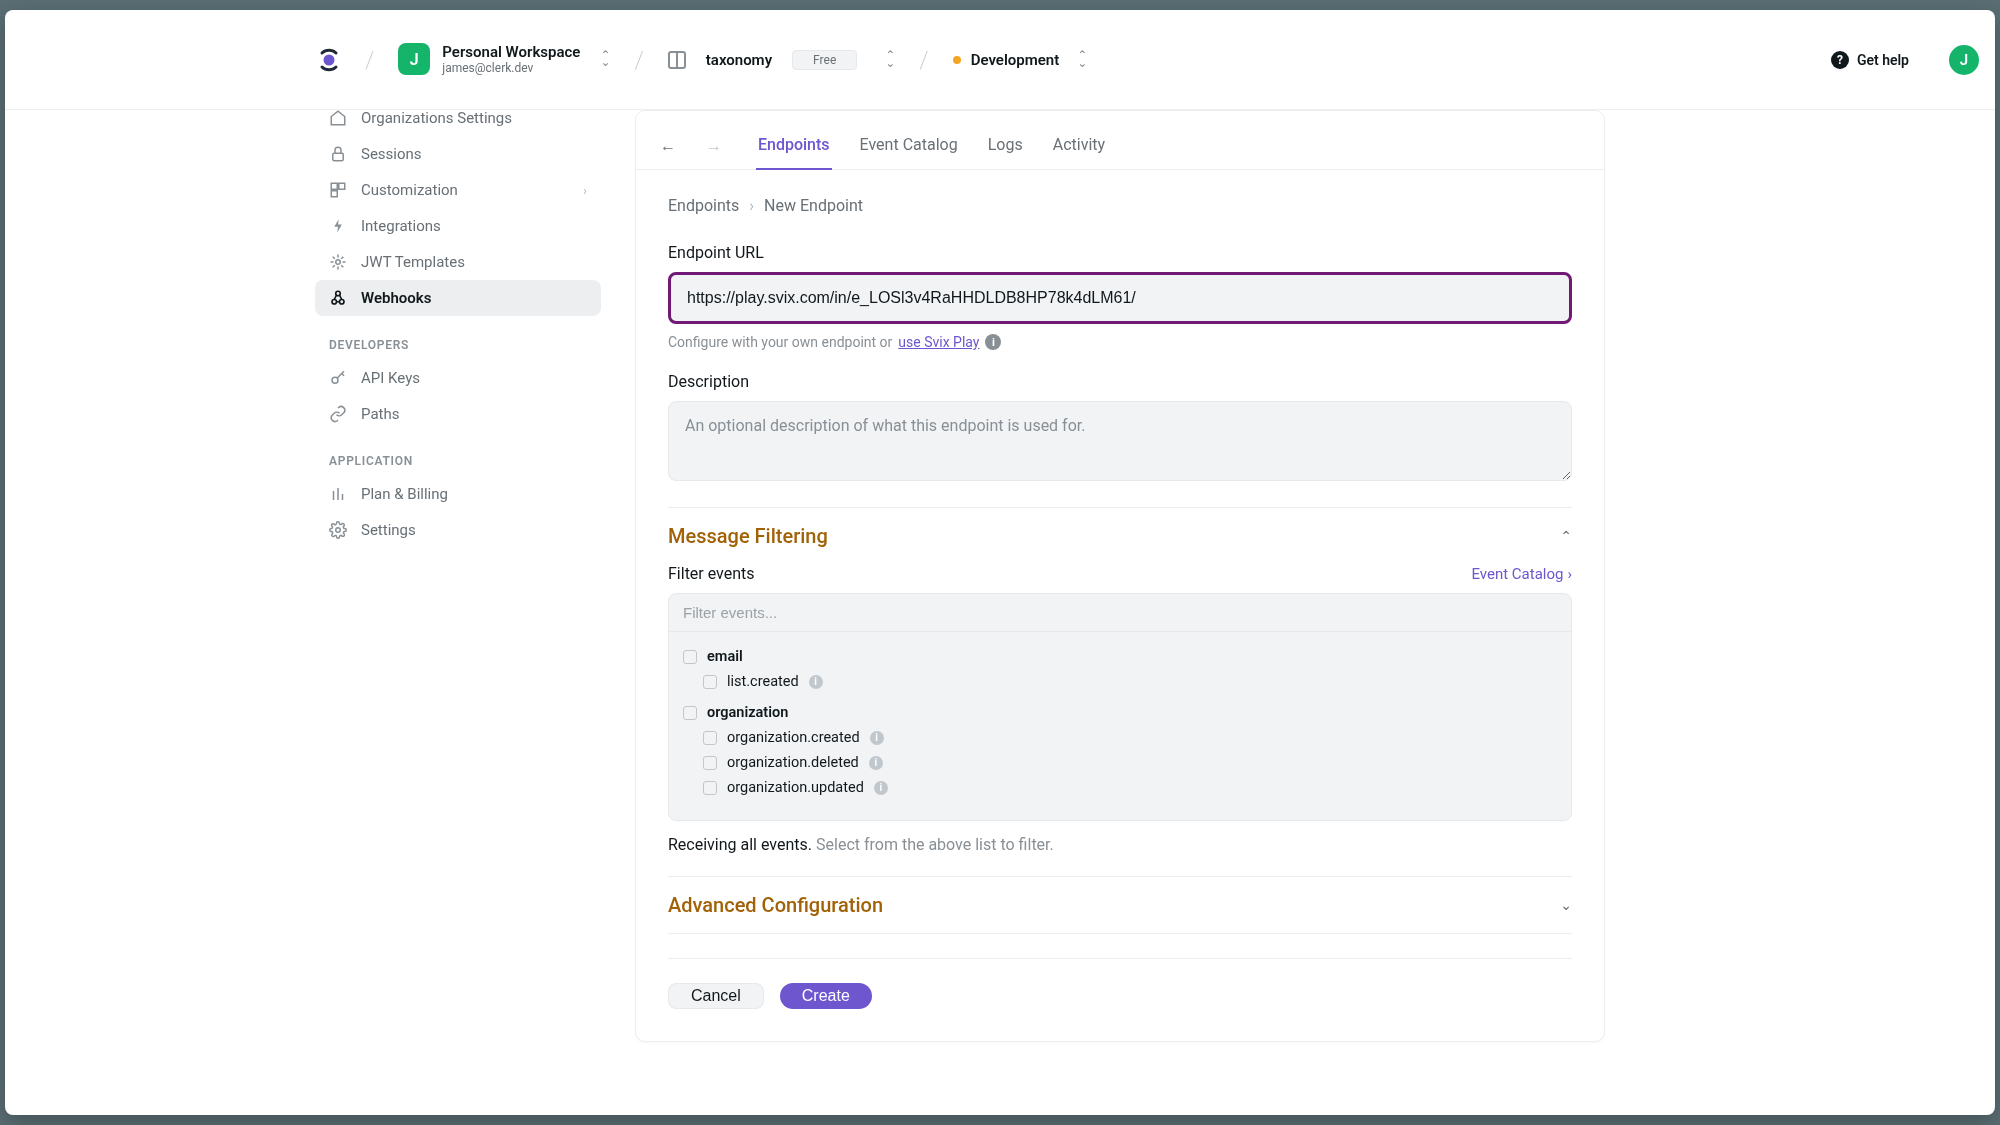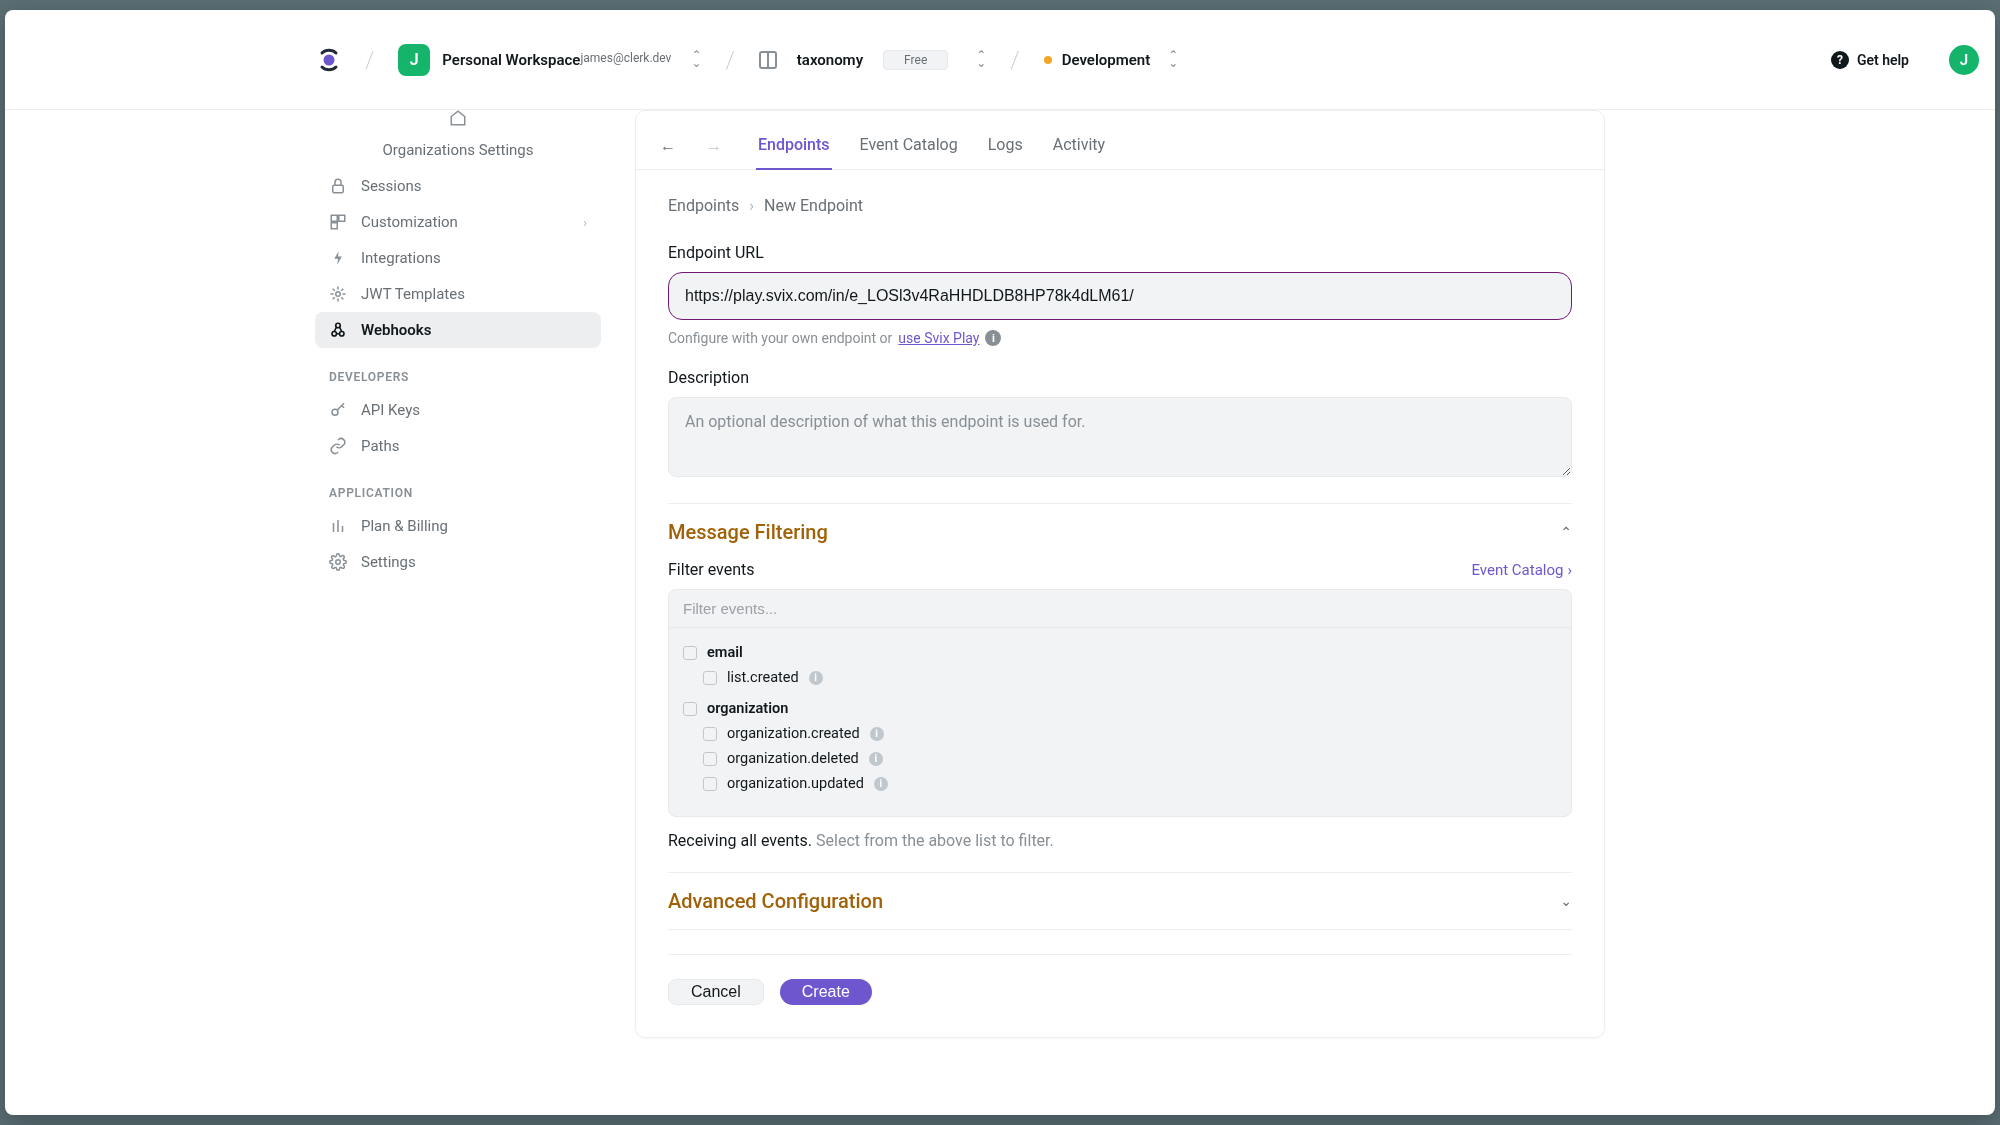--- a/index.html
+++ b/index.html
@@ -36,21 +36,21 @@
     display: flex; align-items: center; justify-content: center;
   }
   .bc-sep { color: #c1c8cd; font-size: 24px; font-weight: 200; margin: 0 8px; }
   .ws-chip {
     width: 32px; height: 32px; border-radius: 8px;
     background: linear-gradient(135deg,#17b26a,#12b76a);
     color: #fff; font-weight: 600; font-size: 16px;
     display: flex; align-items: center; justify-content: center;
   }
   .ws-block { display: flex; align-items: center; gap: 12px; }
-  .ws-txt { display: flex; flex-direction: row; line-height: 1.2; }
+  .ws-txt { display: flex; flex-direction: column; line-height: 1.2; }
   .ws-name { font-size: 15px; font-weight: 600; color: #11181c; }
   .ws-email { font-size: 12px; color: #687076; }
   .updn {
     color: #889096; font-size: 12px; display: flex; flex-direction: column;
     margin-left: 8px; line-height: .6;
   }
   .app-block { display: flex; align-items: center; gap: 20px; }
   .app-icon {
     width: 18px; height: 18px; border: 2px solid #889096; border-radius: 3px;
     position: relative;
@@ -81,21 +81,21 @@
   }
   
   .body { flex: 1; display: flex; overflow: hidden; }
   .sidebar { width: 300px; padding: 0 14px 0 0; margin-left: 310px; }
   .side-list { list-style: none; }
   .side-item {
     display: flex; align-items: center; gap: 14px;
     padding: 9px 14px; border-radius: 8px; cursor: pointer;
     color: #687076; font-size: 15px;
   }
-  .side-item.cut { margin-top: -10px; flex-direction: column; }
+  .side-item.cut { margin-top: -10px; }
   .side-item.active { background: #eceef0; color: #11181c; font-weight: 600; align-items: flex-end; }
   .side-item .ico { width: 18px; height: 18px; color: #889096; flex-shrink: 0; }
   .side-item.active .ico { color: #11181c; }
   .side-item .chev { margin-left: auto; color: #b0b8bf; font-size: 13px; }
   .side-head {
     font-size: 12px; letter-spacing: .06em; color: #889096; font-weight: 600;
     padding: 22px 14px 8px;
   }
   
   .main-wrap { flex: 1; padding: 0 0 0 20px; }
@@ -113,21 +113,21 @@
   .tab {
     padding: 14px 2px; font-size: 16px; color: #687076; cursor: pointer;
     border-bottom: 2.5px solid transparent; margin-bottom: -1px;
   }
   .tab.active { color: #6e56cf; border-bottom-color: #6e56cf; font-weight: 500; }
   .panel-body { padding: 26px 32px 32px; }
   .crumbs { display: flex; align-items: center; gap: 10px; color: #687076; font-size: 16px; margin-bottom: 28px; }
   .crumbs .sep { color: #b0b8bf; }
   .label { font-size: 16px; color: #11181c; margin-bottom: 10px; }
   .inp {
-    width: 100%; background: #f1f3f5; border: 1px solid #701a75; border-radius: 14px;
+    width: 100%; background: #f1f3f5; border: 3px solid #701a75; border-radius: 8px;
     padding: 14px 16px; font-size: 16px; color: #11181c; outline: none;
   }
   .hint { font-size: 14px; color: #889096; margin-top: 10px; display: flex; align-items: center; gap: 6px; }
   .hint a { color: #6e56cf; text-decoration: underline; }
   .info-dot {
     width: 16px; height: 16px; border-radius: 50%; background: #889096; color: #fff;
     font-size: 11px; font-weight: 700; display: inline-flex; align-items: center; justify-content: center;
   }
   .desc {
     width: 100%; height: 80px; resize: vertical; background: #f1f3f5;

